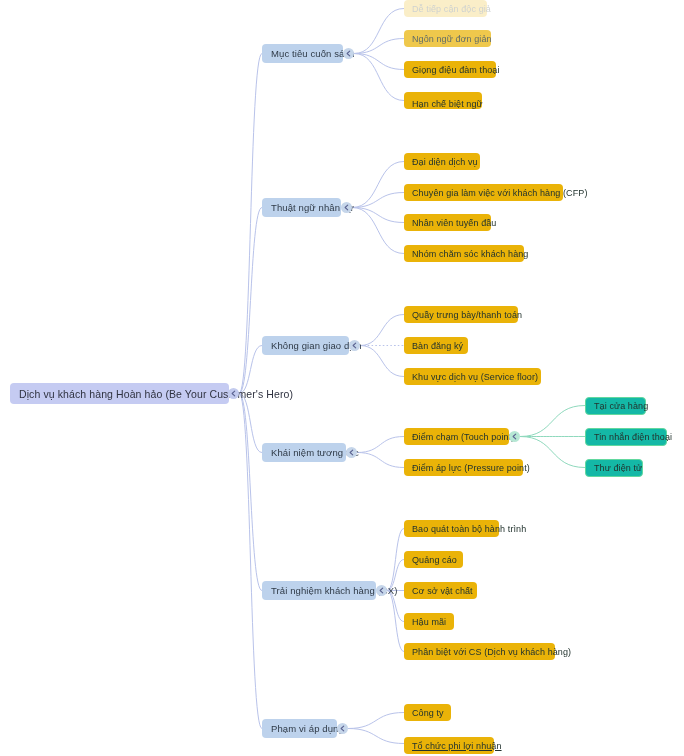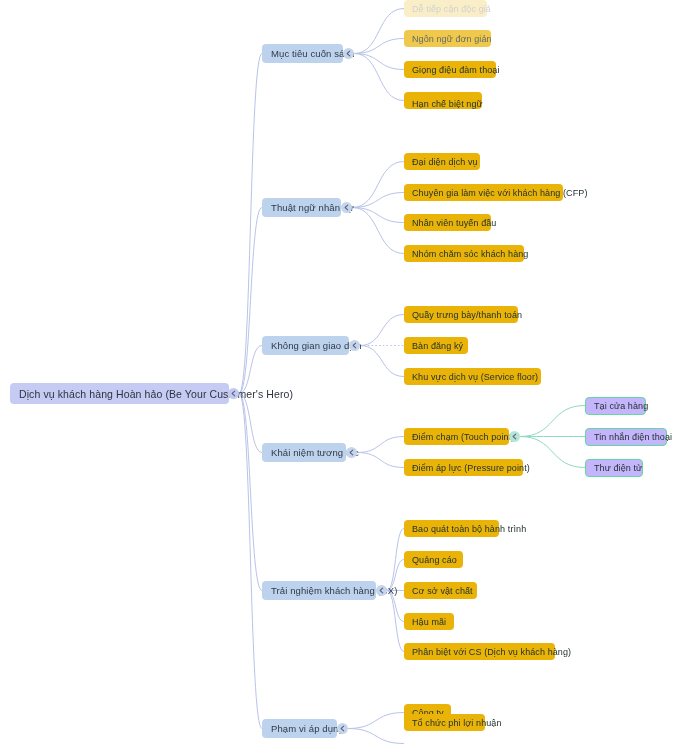--- a/index.html
+++ b/index.html
@@ -49,21 +49,21 @@
     font-size:9px;
     height:17px;
     padding:0 8px;
     border-radius:4px;
   }
   .n-l2.faded-1{opacity:.22;}
   .n-l2.faded-2{opacity:.72;}
 
   
   .n-l3{
-    background:#c4b5fd;
+    background:#14b8a6;
     border:1px solid #62d89f;
     color:#22332e;
     font-size:9px;
     height:17px;
     padding:8px 8px;
     border-radius:4px;
   }
 
   
   .toggle{
@@ -197,21 +197,21 @@
       </div>
       <div class="node n-l2" style="left: 404px; top: 643px; width: 151px;">
         <span>Phân biệt với CS (Dịch vụ khách hàng)</span>
       </div>
       <div class="node n-l1" style="left: 262px; top: 719px; width: 75px;">
         <span>Phạm vi áp dụng</span>
       </div>
       <div class="node n-l2" style="left: 404px; top: 704px; width: 47px;">
         <span>Công ty</span>
       </div>
-      <div class="node n-l2" style="left: 404px; top: 714px; width: 81px;">
+      <div class="node n-l2" style="left: 404px; top: 737px; width: 90px; text-decoration: underline;">
         <span>Tổ chức phi lợi nhuận</span>
       </div>
     </div>
   <div id="toggles-layer">
       <div class="toggle blue" style="left: 227.5px; top: 388px;">
         <svg width="7" height="7" viewBox="0 0 8 8">
           <path d="M5.4 1.2 L2.4 4 L5.4 6.8" fill="none" stroke="#5a6290" stroke-width="1.2" stroke-linecap="round" stroke-linejoin="round"></path>
         </svg>
       </div>
       <div class="toggle blue2" style="left: 342.5px; top: 48px;">

